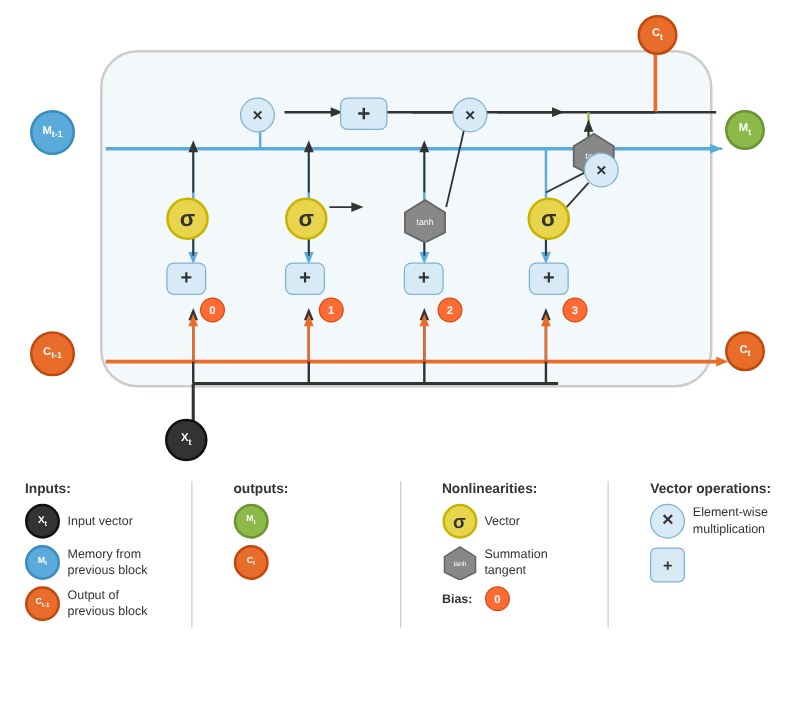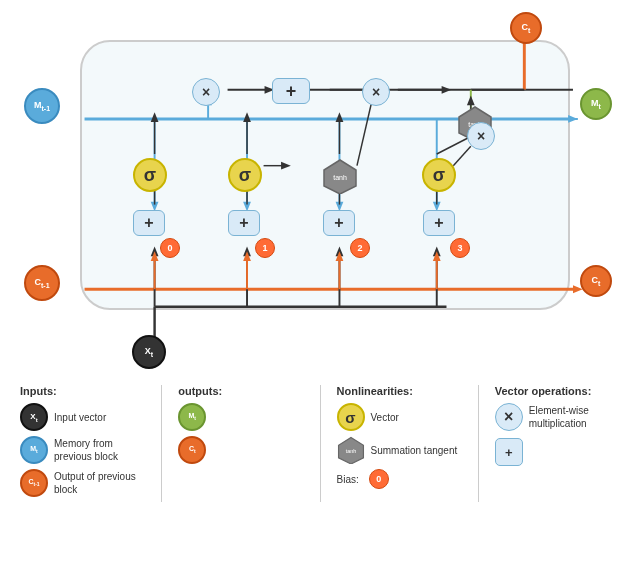--- a/index.html
+++ b/index.html
@@ -34,21 +34,21 @@
       background: rgba(173, 216, 230, 0.15);
     }
 
     
     .legend {
       position: absolute;
       top: 385px;
       left: 20px;
       width: 600px;
       display: flex;
-      gap: 11px;
+      gap: 28px;
       justify-content: flex-end;
     }
 
     .legend-col {
       flex: 1;
     }
 
     .legend-title {
       font-weight: bold;
       font-size: 11px;
@@ -470,21 +470,21 @@
       <span class="legend-label">Vector</span>
     </div>
     <div class="legend-item">
       <svg width="28" height="28" viewBox="0 0 36 36" style="flex-shrink:0;">
         <polygon points="18,2 34,12 34,28 18,36 2,28 2,12" fill="#888" stroke="#666" stroke-width="1.5"></polygon>
         <text x="18" y="22" text-anchor="middle" fill="white" font-size="7" font-family="Arial">tanh</text>
       </svg>
       <span class="legend-label">Summation tangent</span>
     </div>
     <div class="legend-item" style="margin-top:4px;">
-      <span class="legend-label" style="font-weight:normal; margin-right:4px;">Bias:</span>
+      <span class="legend-label" style="font-weight:bold; margin-right:4px;">Bias:</span>
       <div class="sm-bias">0</div>
         </div>
   </div>
 
   <div class="legend-divider"></div>
 
   <div class="legend-col">
     <div class="legend-title">Vector operations:</div>
     <div class="legend-item">
       <div style="width:28px;height:28px;border-radius:50%;background:#d9eaf7;border:1.5px solid #7ab3d4;display:flex;align-items:center;justify-content:center;font-size:16px;font-weight:bold;color:#333;flex-shrink:0;">×</div>

